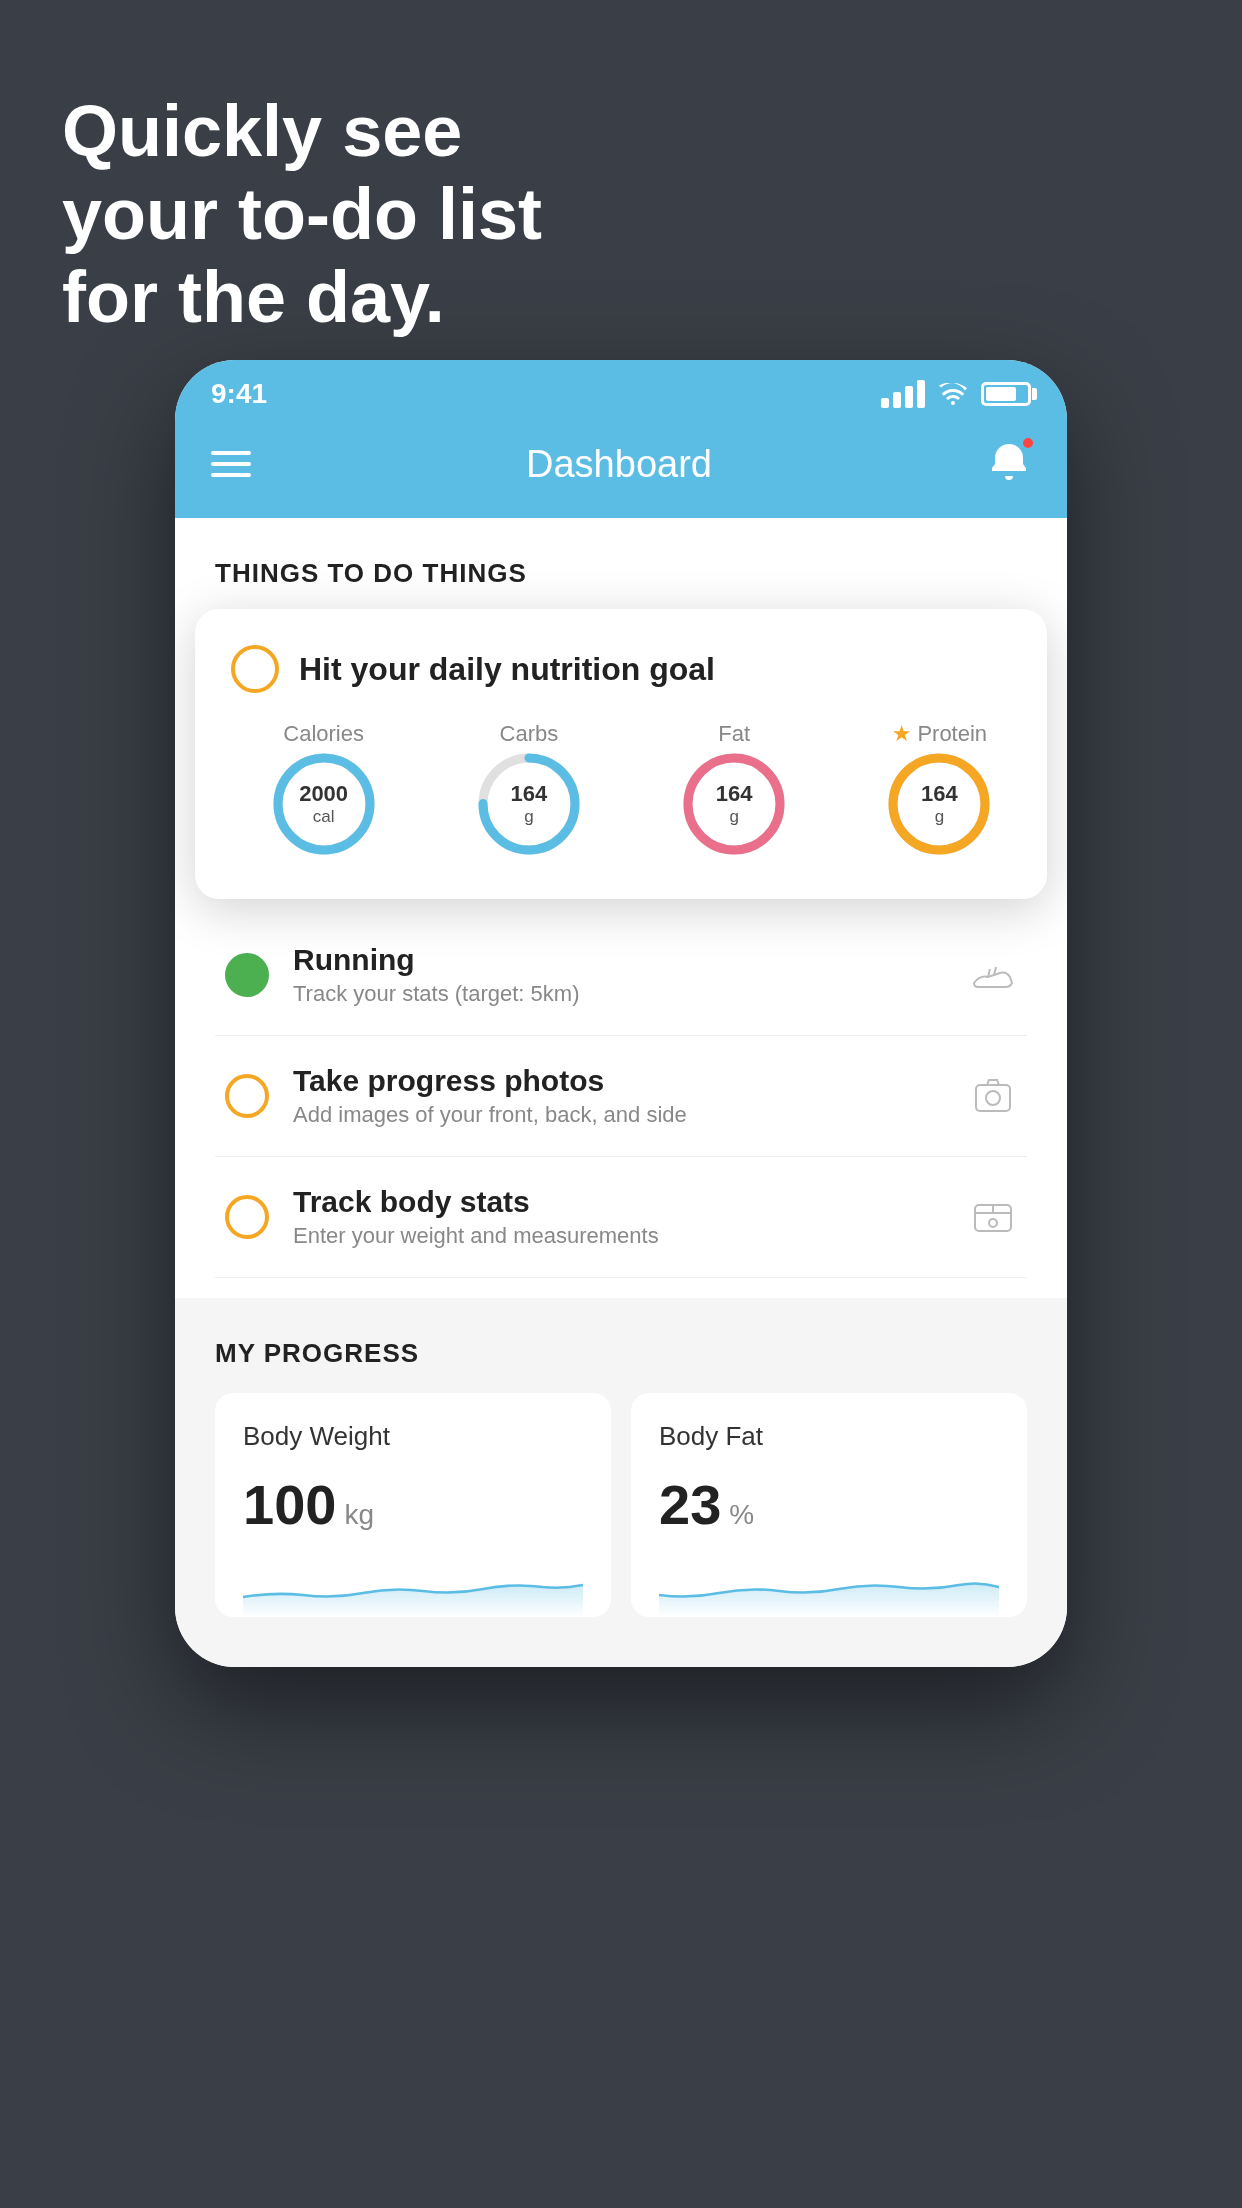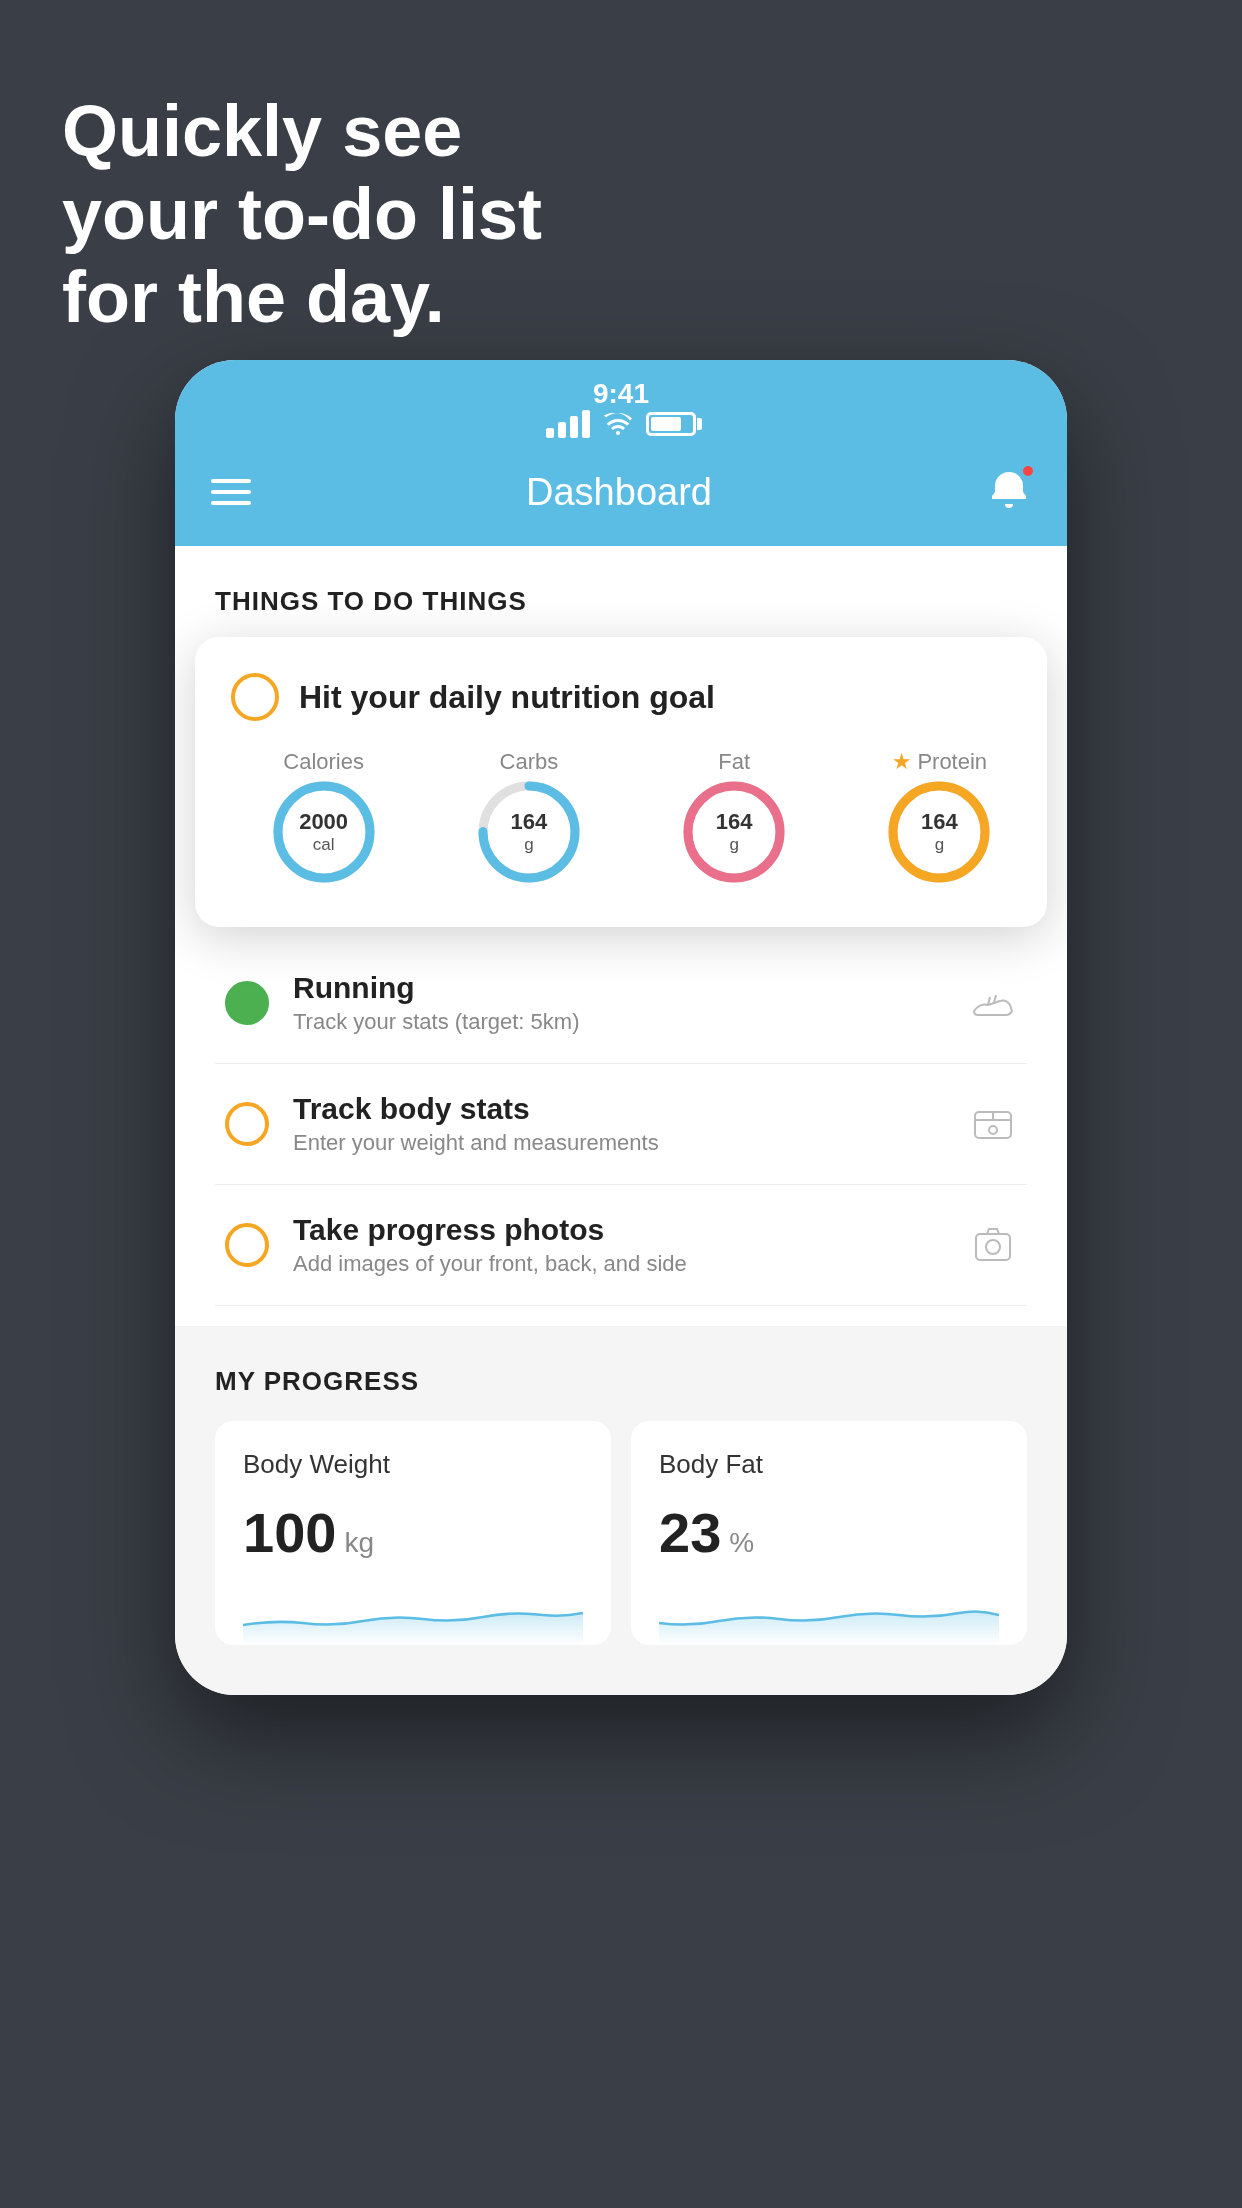--- a/index.html
+++ b/index.html
@@ -39,21 +39,20 @@
     
     .status-bar {
       background: #5bbde4;
       display: flex;
       justify-content: space-between;
       align-items: center;
       padding: 18px 36px 10px 36px;
       color: #fff;
       font-size: 28px;
       font-weight: 600;
-      flex-direction: column;
     }
     .status-icons {
       display: flex;
       align-items: center;
       gap: 12px;
     }
     .signal-bars {
       display: flex;
       align-items: flex-end;
       gap: 4px;
@@ -452,44 +451,44 @@
             <path d="M2 24 Q8 16 16 18 L28 14 Q34 12 38 18 L40 24 Q38 28 34 28 L6 28 Q2 28 2 24z"></path>
             <path d="M16 18 L18 10"></path>
             <path d="M22 16 L24 8"></path>
           </svg>
         </div>
       </div>
 
       <div class="todo-item">
         <div class="todo-circle yellow"></div>
         <div class="todo-text">
+          <div class="todo-name">Take progress photos</div>
+          <div class="todo-sub">Add images of your front, back, and side</div>
+        </div>
+        <div class="todo-icon">
+          <svg width="40" height="36" viewBox="0 0 40 36" fill="none" stroke="#bbb" stroke-width="2">
+            <rect x="3" y="7" width="34" height="26" rx="4"></rect>
+            <circle cx="20" cy="20" r="7"></circle>
+            <path d="M14 7 L16 2 H24 L26 7"></path>
+          </svg>
+        </div>
+      </div>
+
+      <div class="todo-item">
+        <div class="todo-circle yellow"></div>
+        <div class="todo-text">
           <div class="todo-name">Track body stats</div>
           <div class="todo-sub">Enter your weight and measurements</div>
         </div>
         <div class="todo-icon">
           <svg width="42" height="36" viewBox="0 0 42 36" fill="none" stroke="#bbb" stroke-width="2">
             <rect x="3" y="6" width="36" height="26" rx="4"></rect>
             <line x1="3" y1="14" x2="39" y2="14"></line>
             <line x1="21" y1="6" x2="21" y2="14"></line>
             <circle cx="21" cy="24" r="4"></circle>
-          </svg>
-        </div>
-      </div>
-
-      <div class="todo-item">
-        <div class="todo-circle yellow"></div>
-        <div class="todo-text">
-          <div class="todo-name">Take progress photos</div>
-          <div class="todo-sub">Add images of your front, back, and side</div>
-        </div>
-        <div class="todo-icon">
-          <svg width="40" height="36" viewBox="0 0 40 36" fill="none" stroke="#bbb" stroke-width="2">
-            <rect x="3" y="7" width="34" height="26" rx="4"></rect>
-            <circle cx="20" cy="20" r="7"></circle>
-            <path d="M14 7 L16 2 H24 L26 7"></path>
           </svg>
         </div>
       </div>
     </div>
   </div>
 
   <div class="progress-section">
     <div class="progress-title">MY PROGRESS</div>
     <div class="progress-cards">
 

